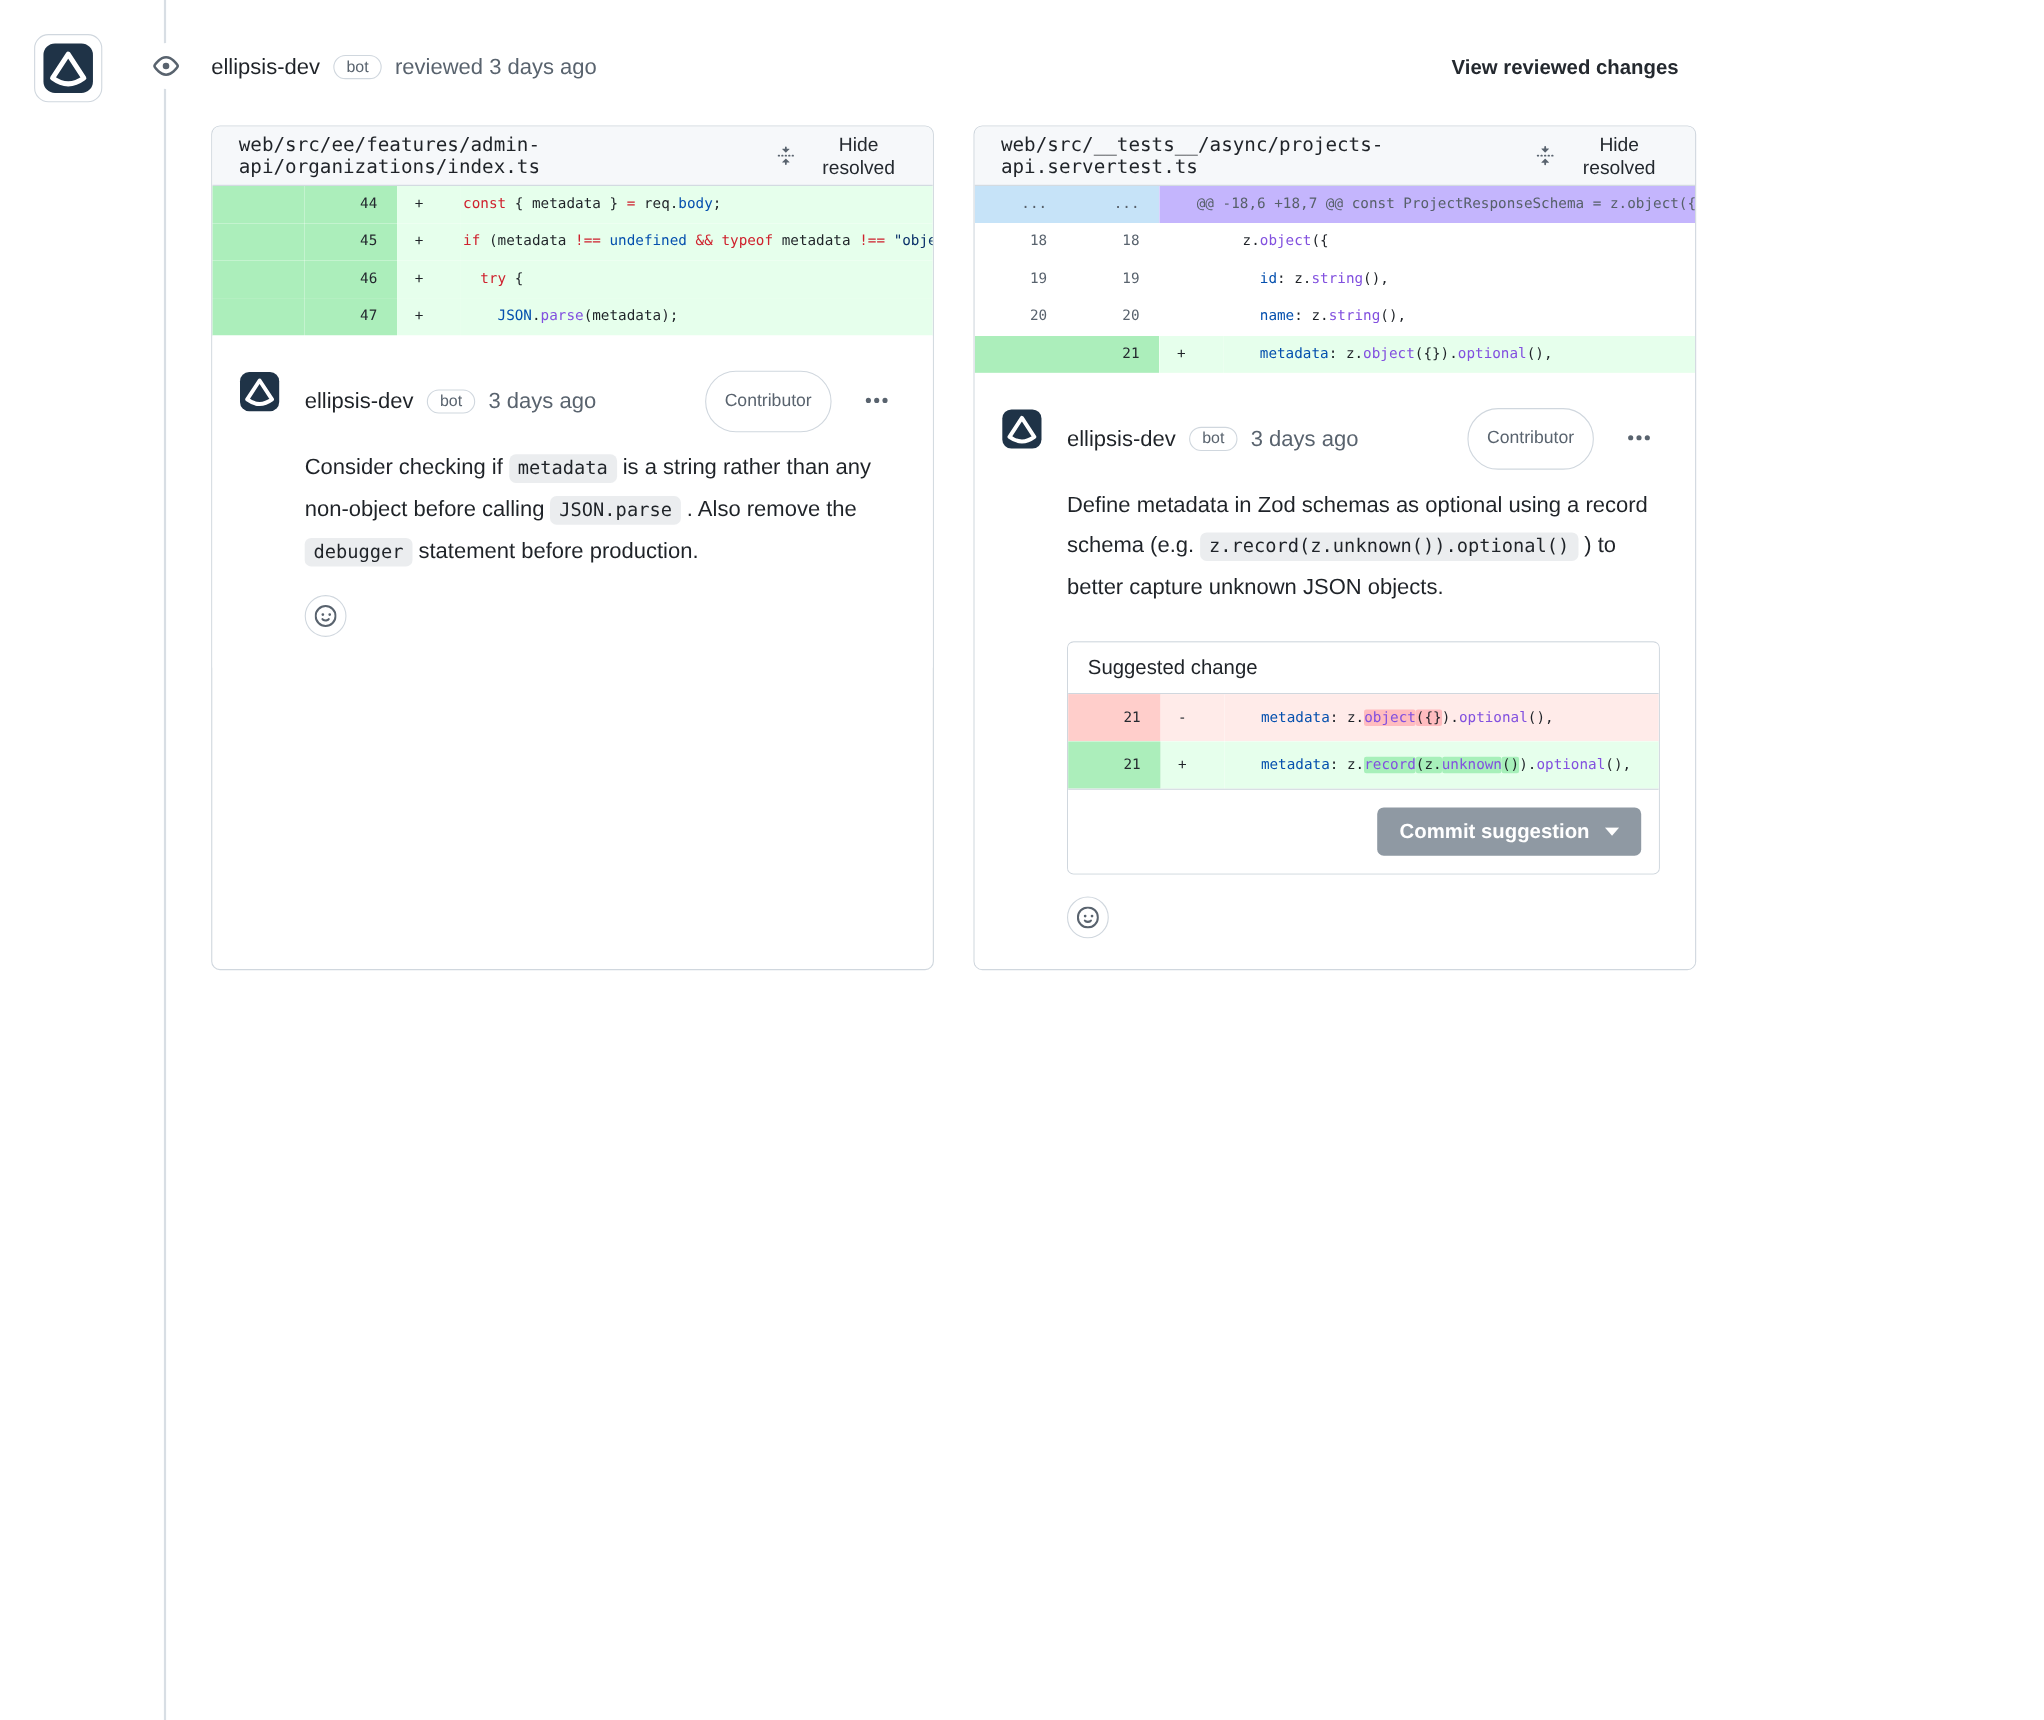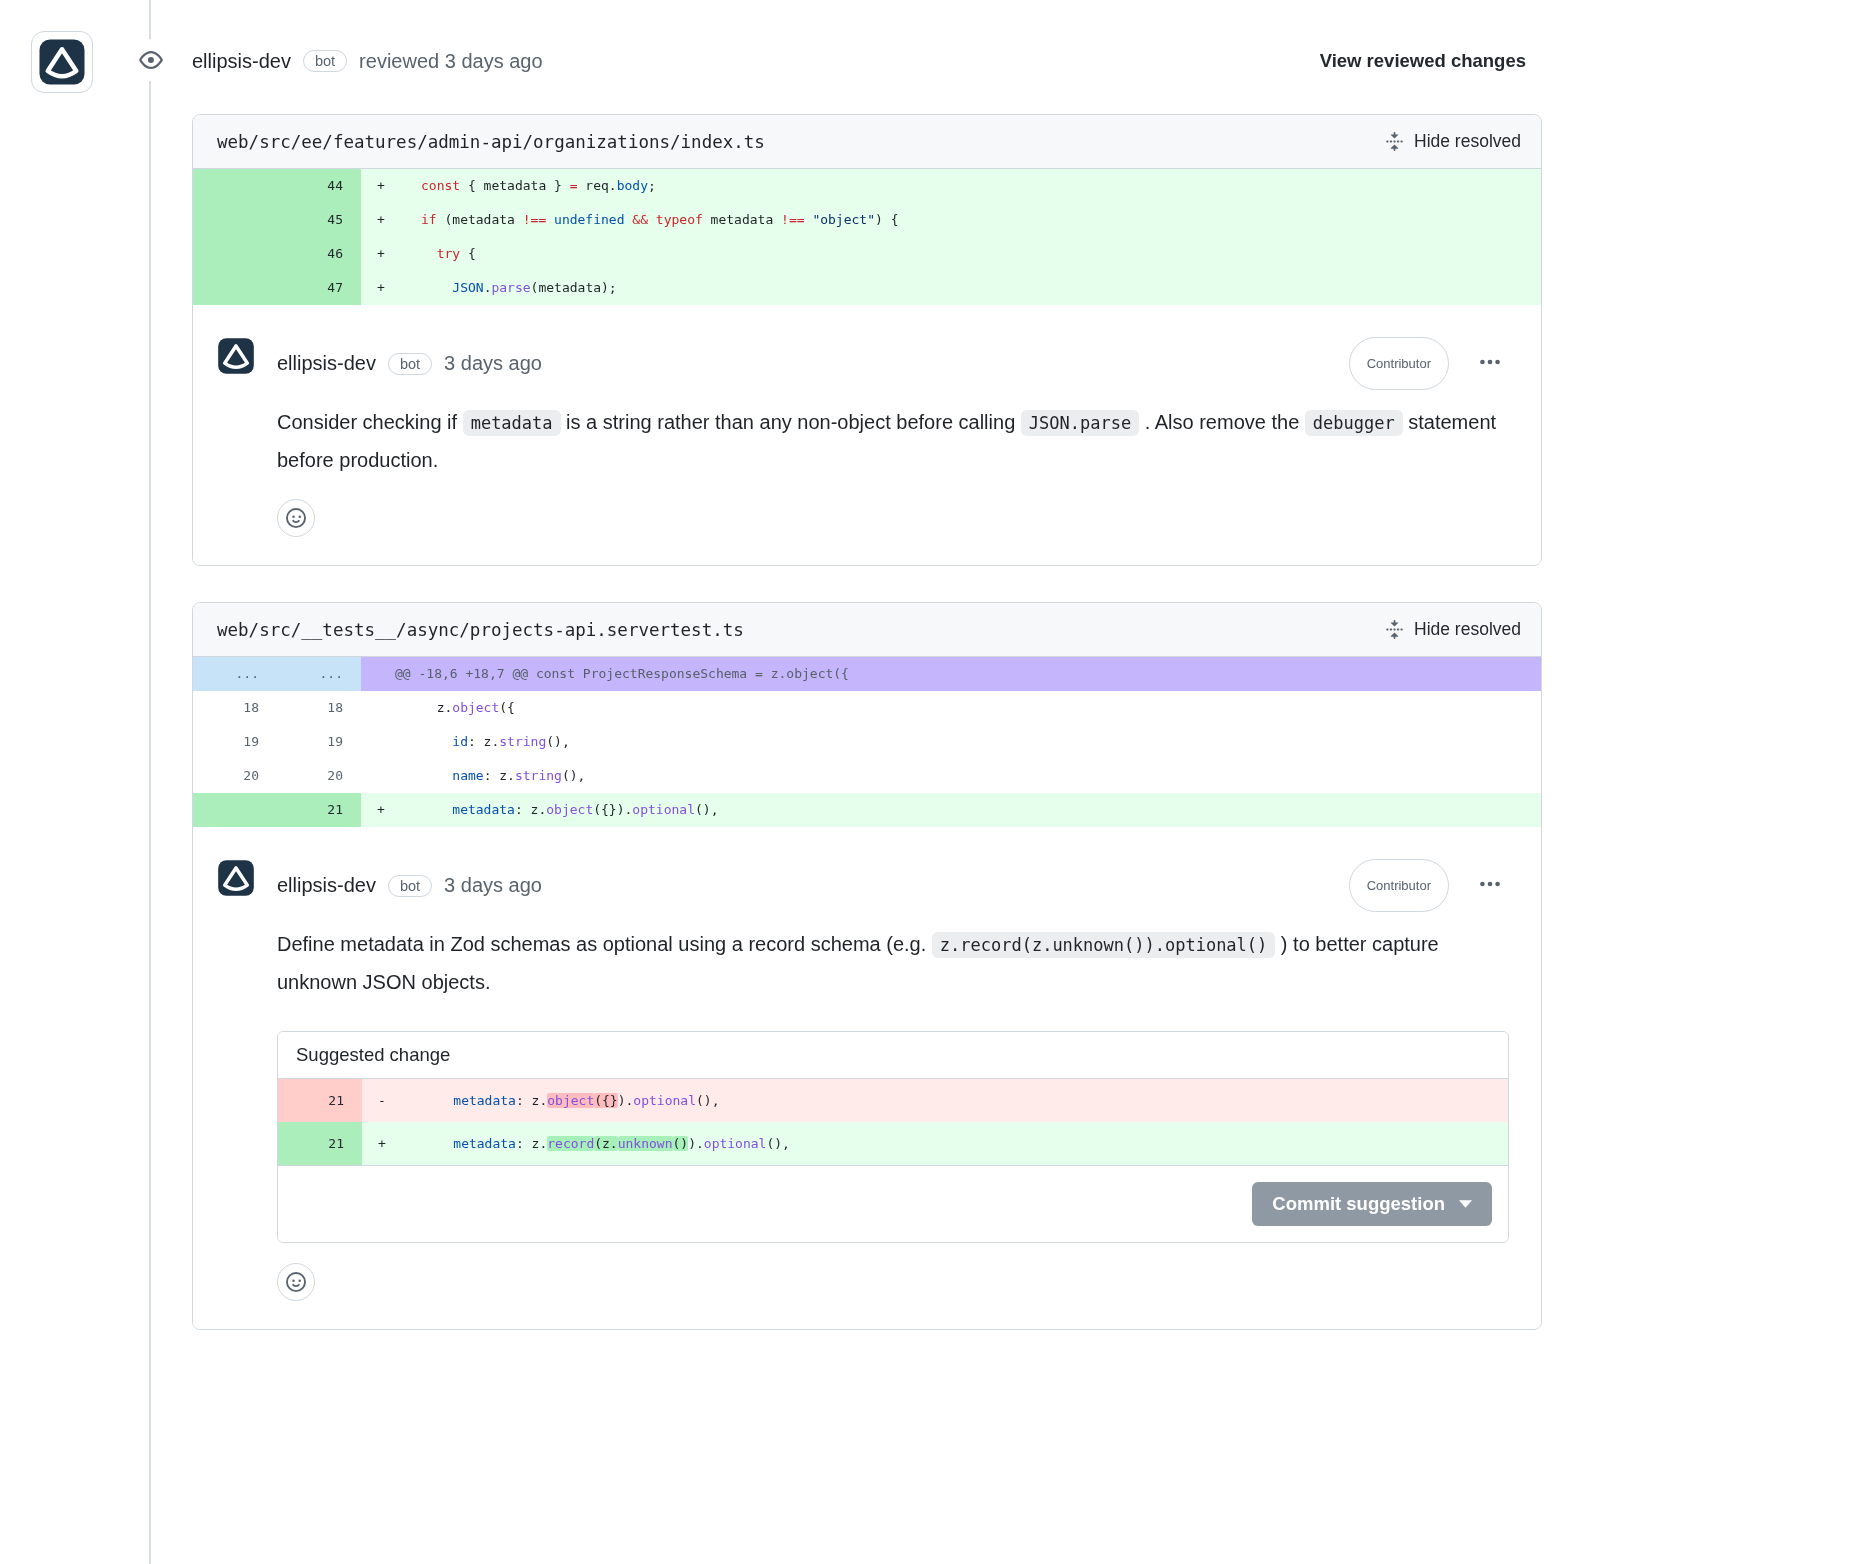--- a/index.html
+++ b/index.html
@@ -26,21 +26,21 @@
   }
   .author-name { font-weight:400; color:#1f2328; cursor:pointer; }
   .pill { border:1px solid #d0d7de; border-radius:999px; color:#59636e; background:#fff; display:inline-flex; align-items:center; }
   .bot-pill { font-size:14.5px; padding:2px 11px; }
   .muted { color:#59636e; }
   .view-link {
     margin-left:auto; margin-right:16px; font-weight:600; font-size:18.5px; color:#24292f;
     background:none; border:none; font-family:inherit; cursor:pointer;
   }
 
-  .content { position:absolute; left:192px; top:114px; width:1350px; display:flex; flex-direction:column; gap:36px; }
+  .content { position:absolute; left:192px; top:114px; width:1350px; display:flex; flex-direction:row; gap:36px; }
 
   .card { border:1px solid #d0d7de; border-radius:8px; background:#fff; overflow:hidden; }
   .card-header {
     height:54px; background:#f6f8fa; border-bottom:1px solid #d0d7de;
     display:flex; align-items:center; padding:0 20px 0 24px;
   }
   .filename { font-family:"DejaVu Sans Mono", monospace; font-size:17.5px; color:#1f2328; cursor:pointer; }
   .hide-resolved {
     margin-left:auto; display:flex; align-items:center; gap:10px;
     background:none; border:none; font-family:inherit; font-size:17.5px; color:#24292f; cursor:pointer;
@@ -67,21 +67,21 @@
   .tok-str  { color:#0a3069; }
   .tok-pl   { color:#1f2328; }
   .tok-hunk { color:#57606a; }
   tr.del .hl { background:#ffbcbf; border-radius:2px; }
   tr.add .hl { background:#a7f0ba; border-radius:2px; }
 
   .comment { display:flex; gap:22px; padding:32px 32px 28px 24px; background:#fff; }
   .comment-avatar { width:38px; height:38px; flex:none; cursor:pointer; }
   .comment-main { flex:1; min-width:0; }
   .comment-head { display:flex; align-items:center; gap:12px; font-size:20px; margin-bottom:14px; }
-  .role-pill { margin-left:auto; font-size:13px; padding:18px 17px; color:#59636e; }
+  .role-pill { margin-left:auto; font-size:16px; padding:18px 17px; color:#59636e; }
   .kebab-btn { border:none; background:none; color:#59636e; cursor:pointer; padding:6px 8px; margin-left:10px; }
   .comment-body { font-size:20px; line-height:37px; color:#1f2328; }
   .inline-code {
     font-family:"DejaVu Sans Mono", monospace; font-size:17px;
     background:rgba(175,184,193,0.25); padding:3px 8px; border-radius:6px; white-space:nowrap;
   }
   .emoji-btn {
     margin-top:20px; width:38px; height:38px; border-radius:50%;
     border:1px solid #d0d7de; background:#fff; color:#59636e;
     display:flex; align-items:center; justify-content:center; cursor:pointer;

